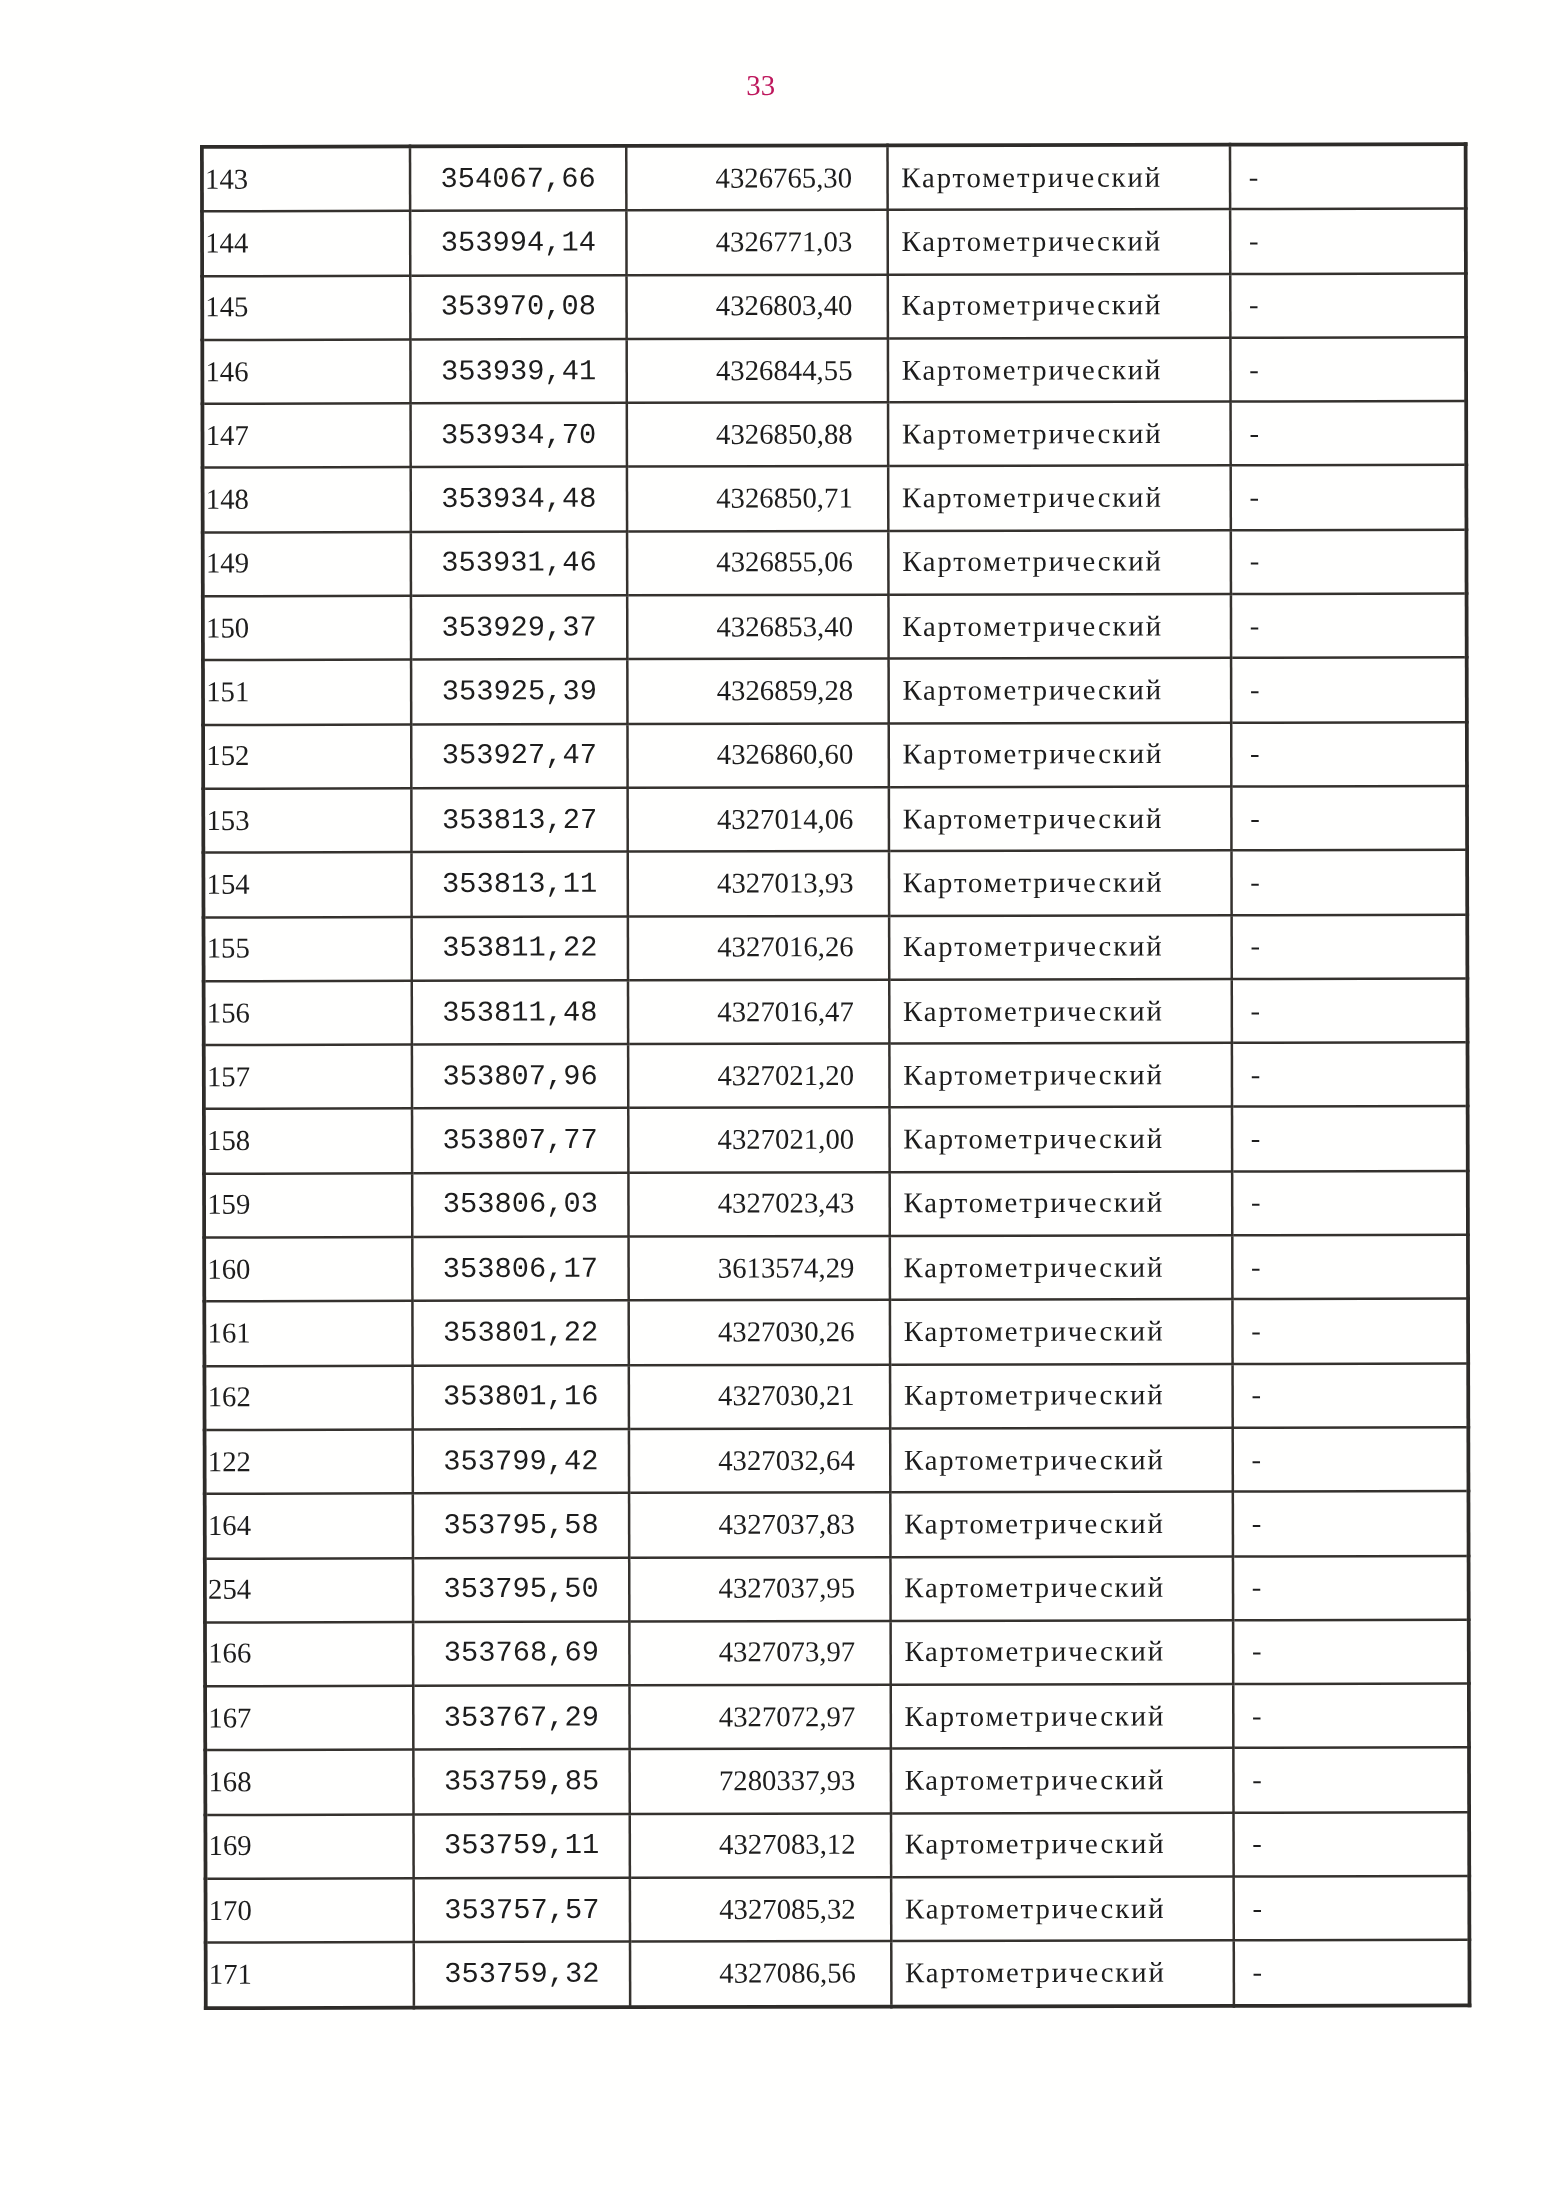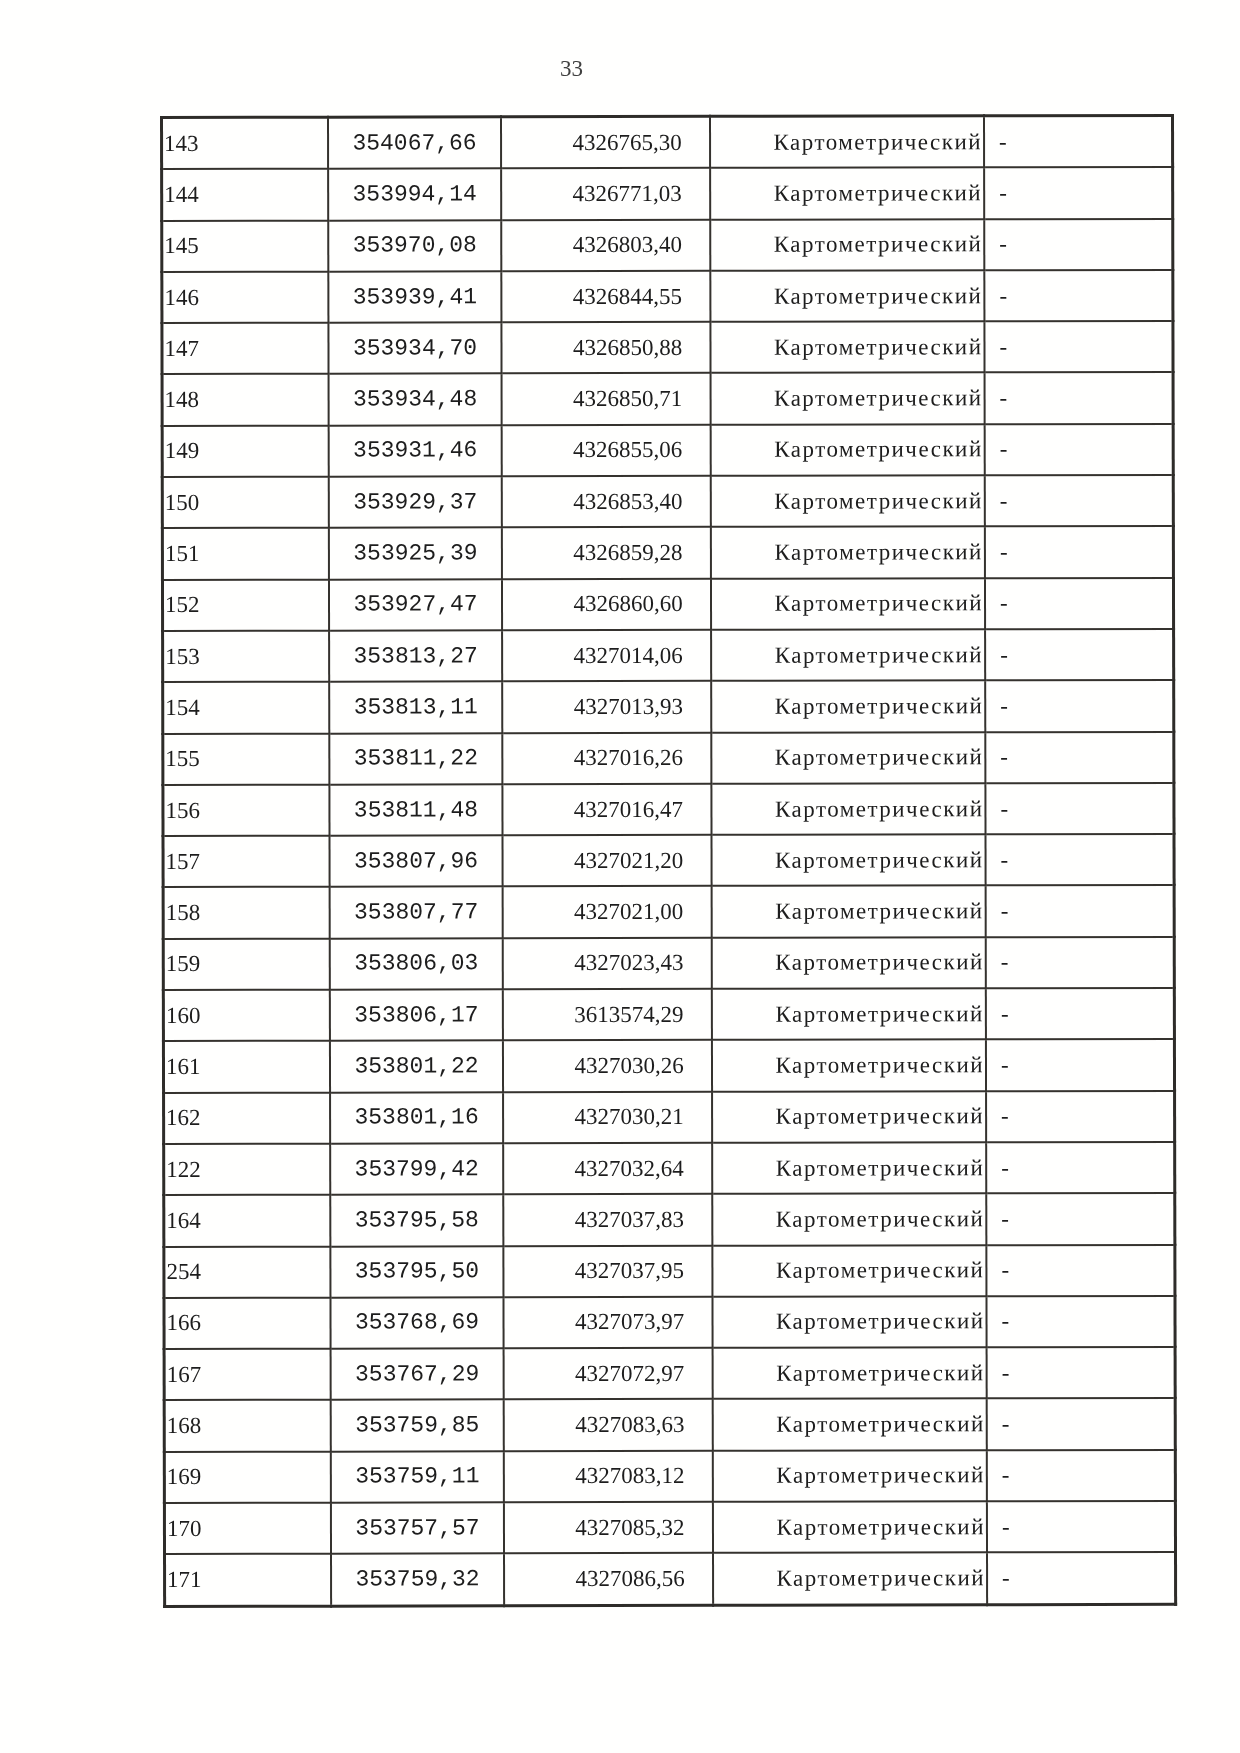--- a/index.html
+++ b/index.html
@@ -14,23 +14,23 @@
     background: #fffffe;
     font-family: "Liberation Serif", serif;
     color: #1d1d1d;
     overflow: hidden;
   }
   .page-number {
     position: absolute;
     top: 56px;
     left: 560px;
     width: 60px;
-    text-align: left;
+    text-align: right;
     font-size: 23px;
-    color: #404040;
+    color: #be185d;
   }
   .table-wrap {
     position: absolute;
     left: 160px;
     top: 116px;
     transform: rotate(-0.12deg);
     transform-origin: left top;
   }
   table.coords {
     border-collapse: collapse;
@@ -43,21 +43,21 @@
     height: 47.3px;
     font-size: 23px;
     color: #1d1d1d;
     vertical-align: middle;
     overflow: hidden;
     white-space: nowrap;
   }
   td.c-n  { width: 162px; text-align: left; }
   td.c-x  { width: 169px; text-align: center; font-family: Liberation Mono, monospace; }
   td.c-y  { width: 162px; text-align: center; padding-left: 44px; }
-  td.c-m  { width: 261px; text-align: right; padding-left: 10px; letter-spacing: 1.5px; }
+  td.c-m  { width: 261px; text-align: left; padding-left: 10px; letter-spacing: 1.5px; }
   td.c-d  { width: 171px; text-align: left; padding-left: 14px; }
 </style>
 </head>
 <body>
 
 <div class="page">
 
   <div class="page-number">33</div>
 
   <div class="table-wrap">
@@ -234,21 +234,21 @@
           <tr>
     <td class="c-n">167</td>
     <td class="c-x">353767,29</td>
     <td class="c-y">4327072,97</td>
     <td class="c-m">Картометрический</td>
     <td class="c-d">-</td>
   </tr>
           <tr>
     <td class="c-n">168</td>
     <td class="c-x">353759,85</td>
-    <td class="c-y">4327083,63</td>
+    <td class="c-y">7280337,93</td>
     <td class="c-m">Картометрический</td>
     <td class="c-d">-</td>
   </tr>
           <tr>
     <td class="c-n">169</td>
     <td class="c-x">353759,11</td>
     <td class="c-y">4327083,12</td>
     <td class="c-m">Картометрический</td>
     <td class="c-d">-</td>
   </tr>

